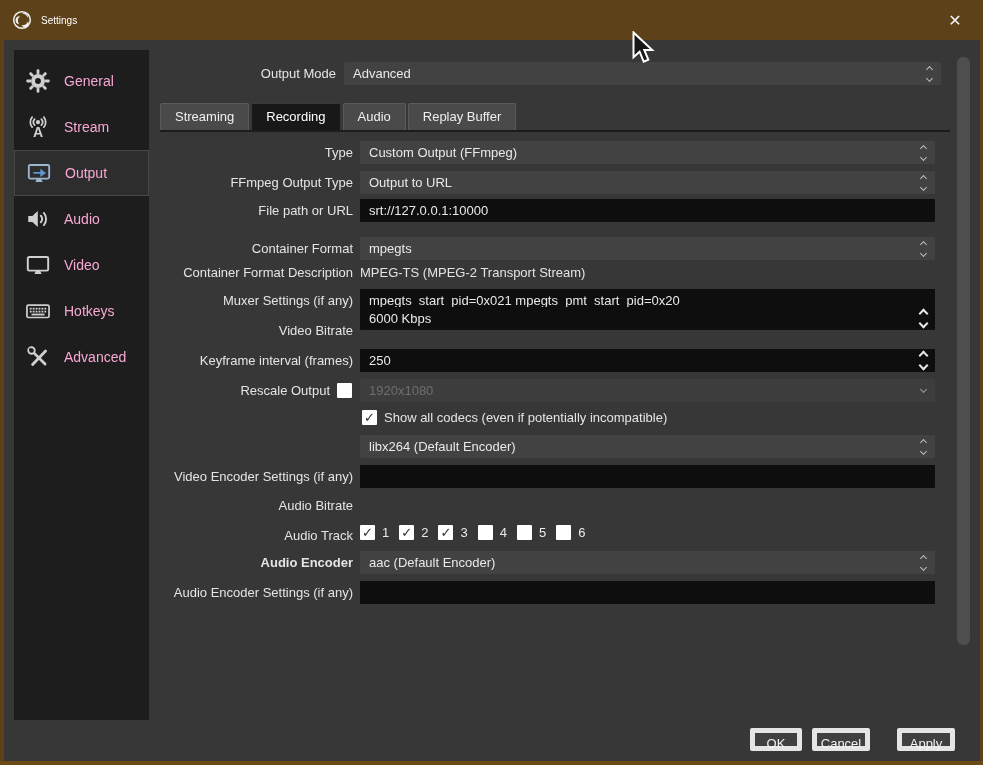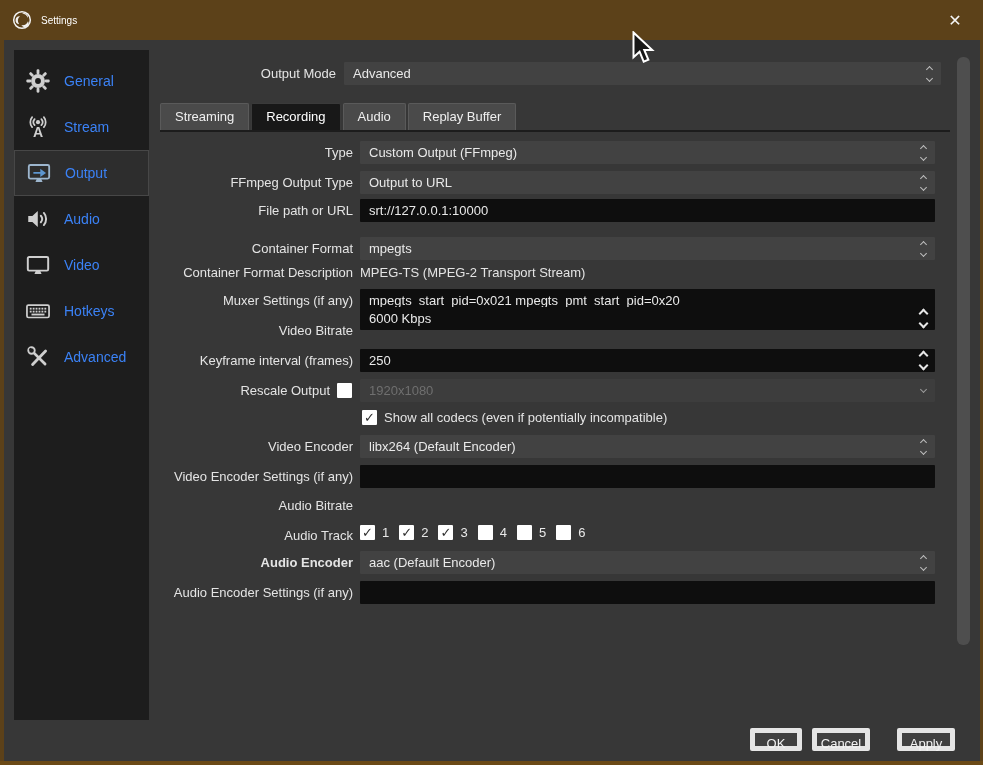--- a/index.html
+++ b/index.html
@@ -12,21 +12,21 @@
   }
   
   .titlebar{position:absolute;top:0;left:0;right:0;height:40px;background:#5c4119;display:flex;align-items:center;padding:0 12px;}
   .titlebar .title{color:#ffffff;font-size:10px;margin-left:9px;}
   .close-btn{position:absolute;right:8px;top:0;width:40px;height:40px;display:flex;align-items:center;justify-content:center;color:#f5f5f5;font-size:16px;}
   .frame-left{position:absolute;left:0;top:40px;bottom:0;width:4px;background:#5c4119;}
   .frame-right{position:absolute;right:0;top:40px;bottom:0;width:3px;background:#5c4119;}
   .frame-bottom{position:absolute;left:0;right:0;bottom:0;height:4px;background:#6b4a16;}
   
   .sidebar{position:absolute;left:14px;top:50px;width:135px;height:670px;background:#1d1d1d;padding-top:8px;}
-  .side-item{display:flex;align-items:center;height:46px;padding-left:11px;gap:13px;color:#3b82f6;font-size:14px;cursor:default;}
+  .side-item{display:flex;align-items:center;height:46px;padding-left:11px;gap:13px;color:#f9a8d4;font-size:14px;cursor:default;}
   .side-item.selected{background:#2d2d2d;border:1px solid #474747;}
   .side-item .icn{width:26px;height:26px;display:flex;align-items:center;justify-content:center;flex:0 0 26px;}
   
   .flabel{position:absolute;left:160px;width:193px;height:23px;line-height:23px;text-align:right;color:#e4e4e4;}
   .combo{position:absolute;height:23px;background:#424242;border-radius:1px;line-height:23px;padding-left:9px;color:#e9e9e9;}
   .combo.disabled{background:#3d3d3d;color:#6f6f6f;}
   .tinput{position:absolute;height:23px;background:#0e0e0e;border-radius:1px;line-height:23px;padding-left:9px;color:#e9e9e9;}
   .spin{position:absolute;right:3px;top:0;bottom:0;width:17px;display:flex;flex-direction:column;align-items:center;justify-content:center;gap:4px;}
   .cu,.cd{width:5px;height:5px;border-left:1.5px solid #bdbdbd;border-top:1.5px solid #bdbdbd;}
   .cu{transform:rotate(45deg);margin-top:2px;}
@@ -262,21 +262,20 @@
   <div class="combo disabled" style="top:379px;left:360px;width:575px;">
     <span>1920x1080</span>
     <span class="spin single">
         <span class="cd"></span>
       </span>
   </div>
 
   <span class="checkbox checked" style="position:absolute;left:362px;top:410px;"></span>
   <div class="desc-text" style="top:409px;left:384px;">Show all codecs (even if potentially incompatible)</div>
 
-  <div class="flabel" style="top:435px;">Video Encoder</div>
   <div class="combo" style="top:435px;left:360px;width:575px;">
     <span>libx264 (Default Encoder)</span>
     <span class="spin">
         <span class="cu"></span>
         <span class="cd"></span>
       </span>
   </div>
 
   <div class="flabel" style="top:465px;">Video Encoder Settings (if any)</div>
   <div class="tinput" style="top:465px;left:360px;width:575px;">

